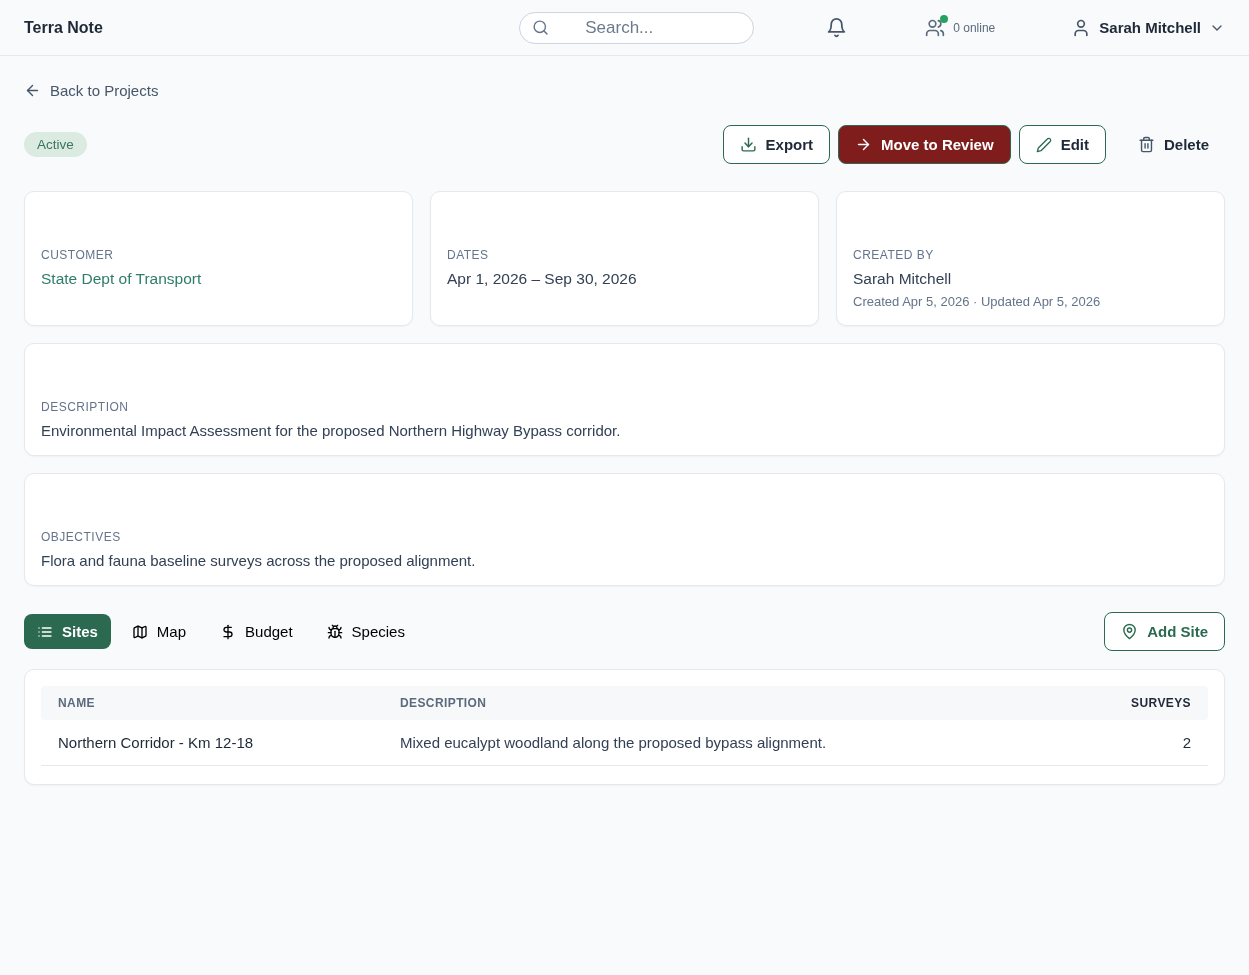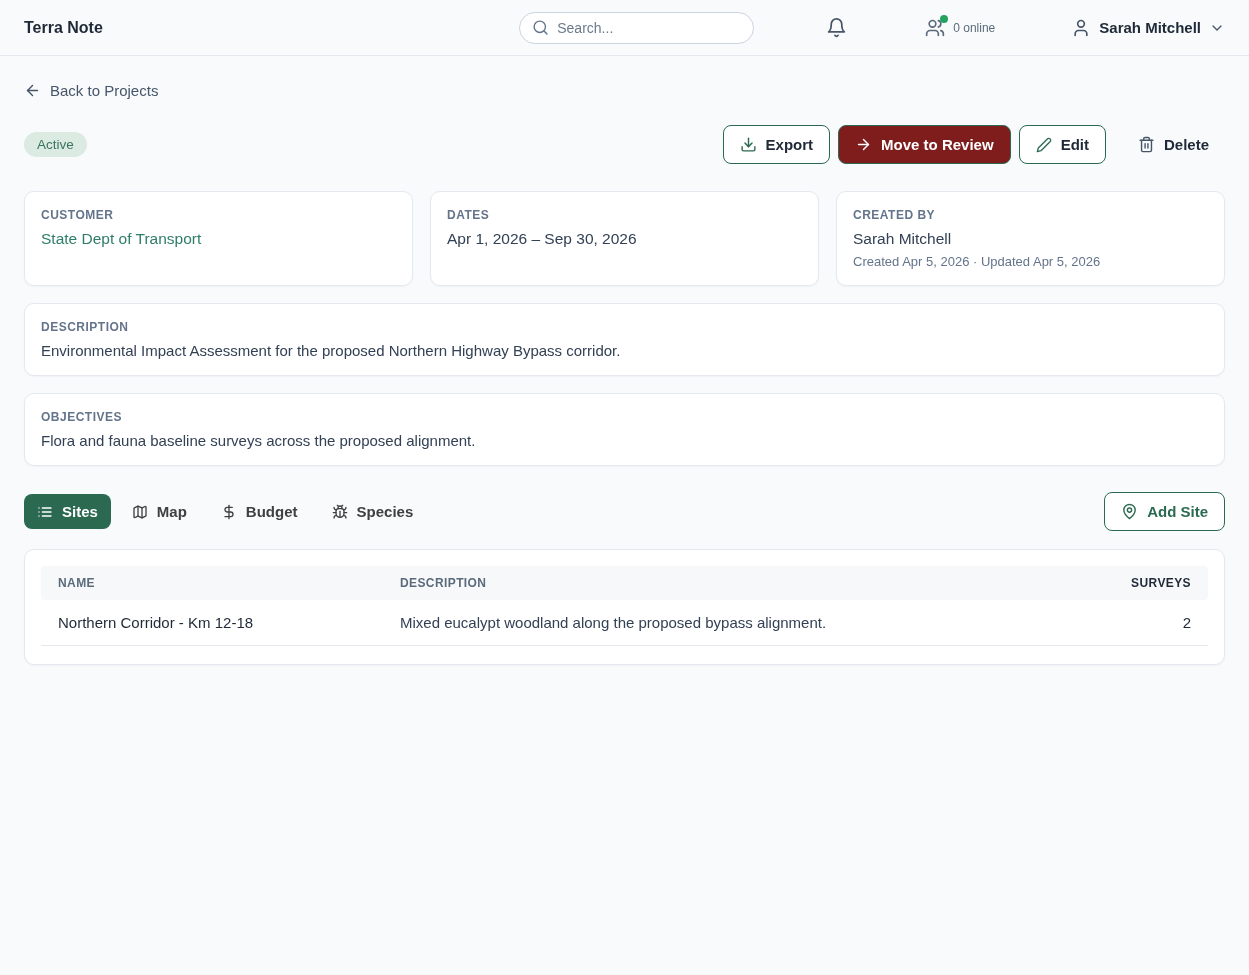--- a/index.html
+++ b/index.html
@@ -32,21 +32,21 @@
     height: 32px;
     padding: 0 12px;
     border: 1px solid #cbd5e1;
     border-radius: 9999px;
     background: #ffffff;
     color: #64748b;
   }
   .search input {
     border: none; outline: none; background: transparent;
     font-family: "Liberation Sans", sans-serif;
-    font-size: 14px; color: #334155; width: 100%;
+    font-size: 17px; color: #334155; width: 100%; margin-left: 28px;
   }
   .search input::placeholder { color: #6b7a8c; }
   .iconbtn {
     margin-left: 26px;
     background: none; border: none; cursor: pointer;
     color: #475569; padding: 2px;
   }
   .presence {
     margin-left: 32px;
     display: flex; align-items: center; gap: 8px;
@@ -114,40 +114,40 @@
     border: 1px solid #e5e9ef;
     border-radius: 10px;
     box-shadow: 0 1px 2px rgba(15,23,42,0.04);
   }
   .info-grid {
     display: grid; grid-template-columns: 1fr 1fr 1fr; gap: 17px;
     margin-bottom: 17px;
   }
   .info-card { padding: 16px; min-height: 93px; }
   .field-label {
-    font-size: 12px; font-weight: 700; letter-spacing: 0.5px;
-    text-transform: uppercase; color: #64748b; margin-bottom: 8px;
+    font-size: 12px; font-weight: 400; letter-spacing: 0.5px;
+    text-transform: uppercase; color: #64748b; margin-bottom: 8px; margin-top: 40px;
   }
   .field-value { font-size: 15.5px; color: #334155; }
   .field-value.teal { color: #2e7d68; }
   .field-meta { margin-top: 6px; font-size: 13px; color: #64748b; }
 
   .block-card { padding: 16px; margin-bottom: 17px; }
   .block-card .body-text { font-size: 15px; color: #334155; }
   .block-card.last { margin-bottom: 26px; }
 
   
   .tabs-row {
     display: flex; align-items: center; margin-bottom: 18px;
   }
   .tabs { display: flex; align-items: center; gap: 8px; }
   .tab {
     display: inline-flex; align-items: center; gap: 9px;
     padding: 9px 13px; border-radius: 8px;
-    font-size: 15px; font-weight: 700; color: #404040;
+    font-size: 15px; font-weight: 400; color: #000000;
     background: transparent; border: none; cursor: pointer;
     font-family: "Liberation Sans", sans-serif;
   }
   .tab.active { background: #2b6a51; color: #ffffff; font-weight: 700; }
   .tabs-row .spacer { flex: 1; }
 
   
   .table-card { padding: 16px 16px 18px 16px; }
   .trow {
     display: grid;

